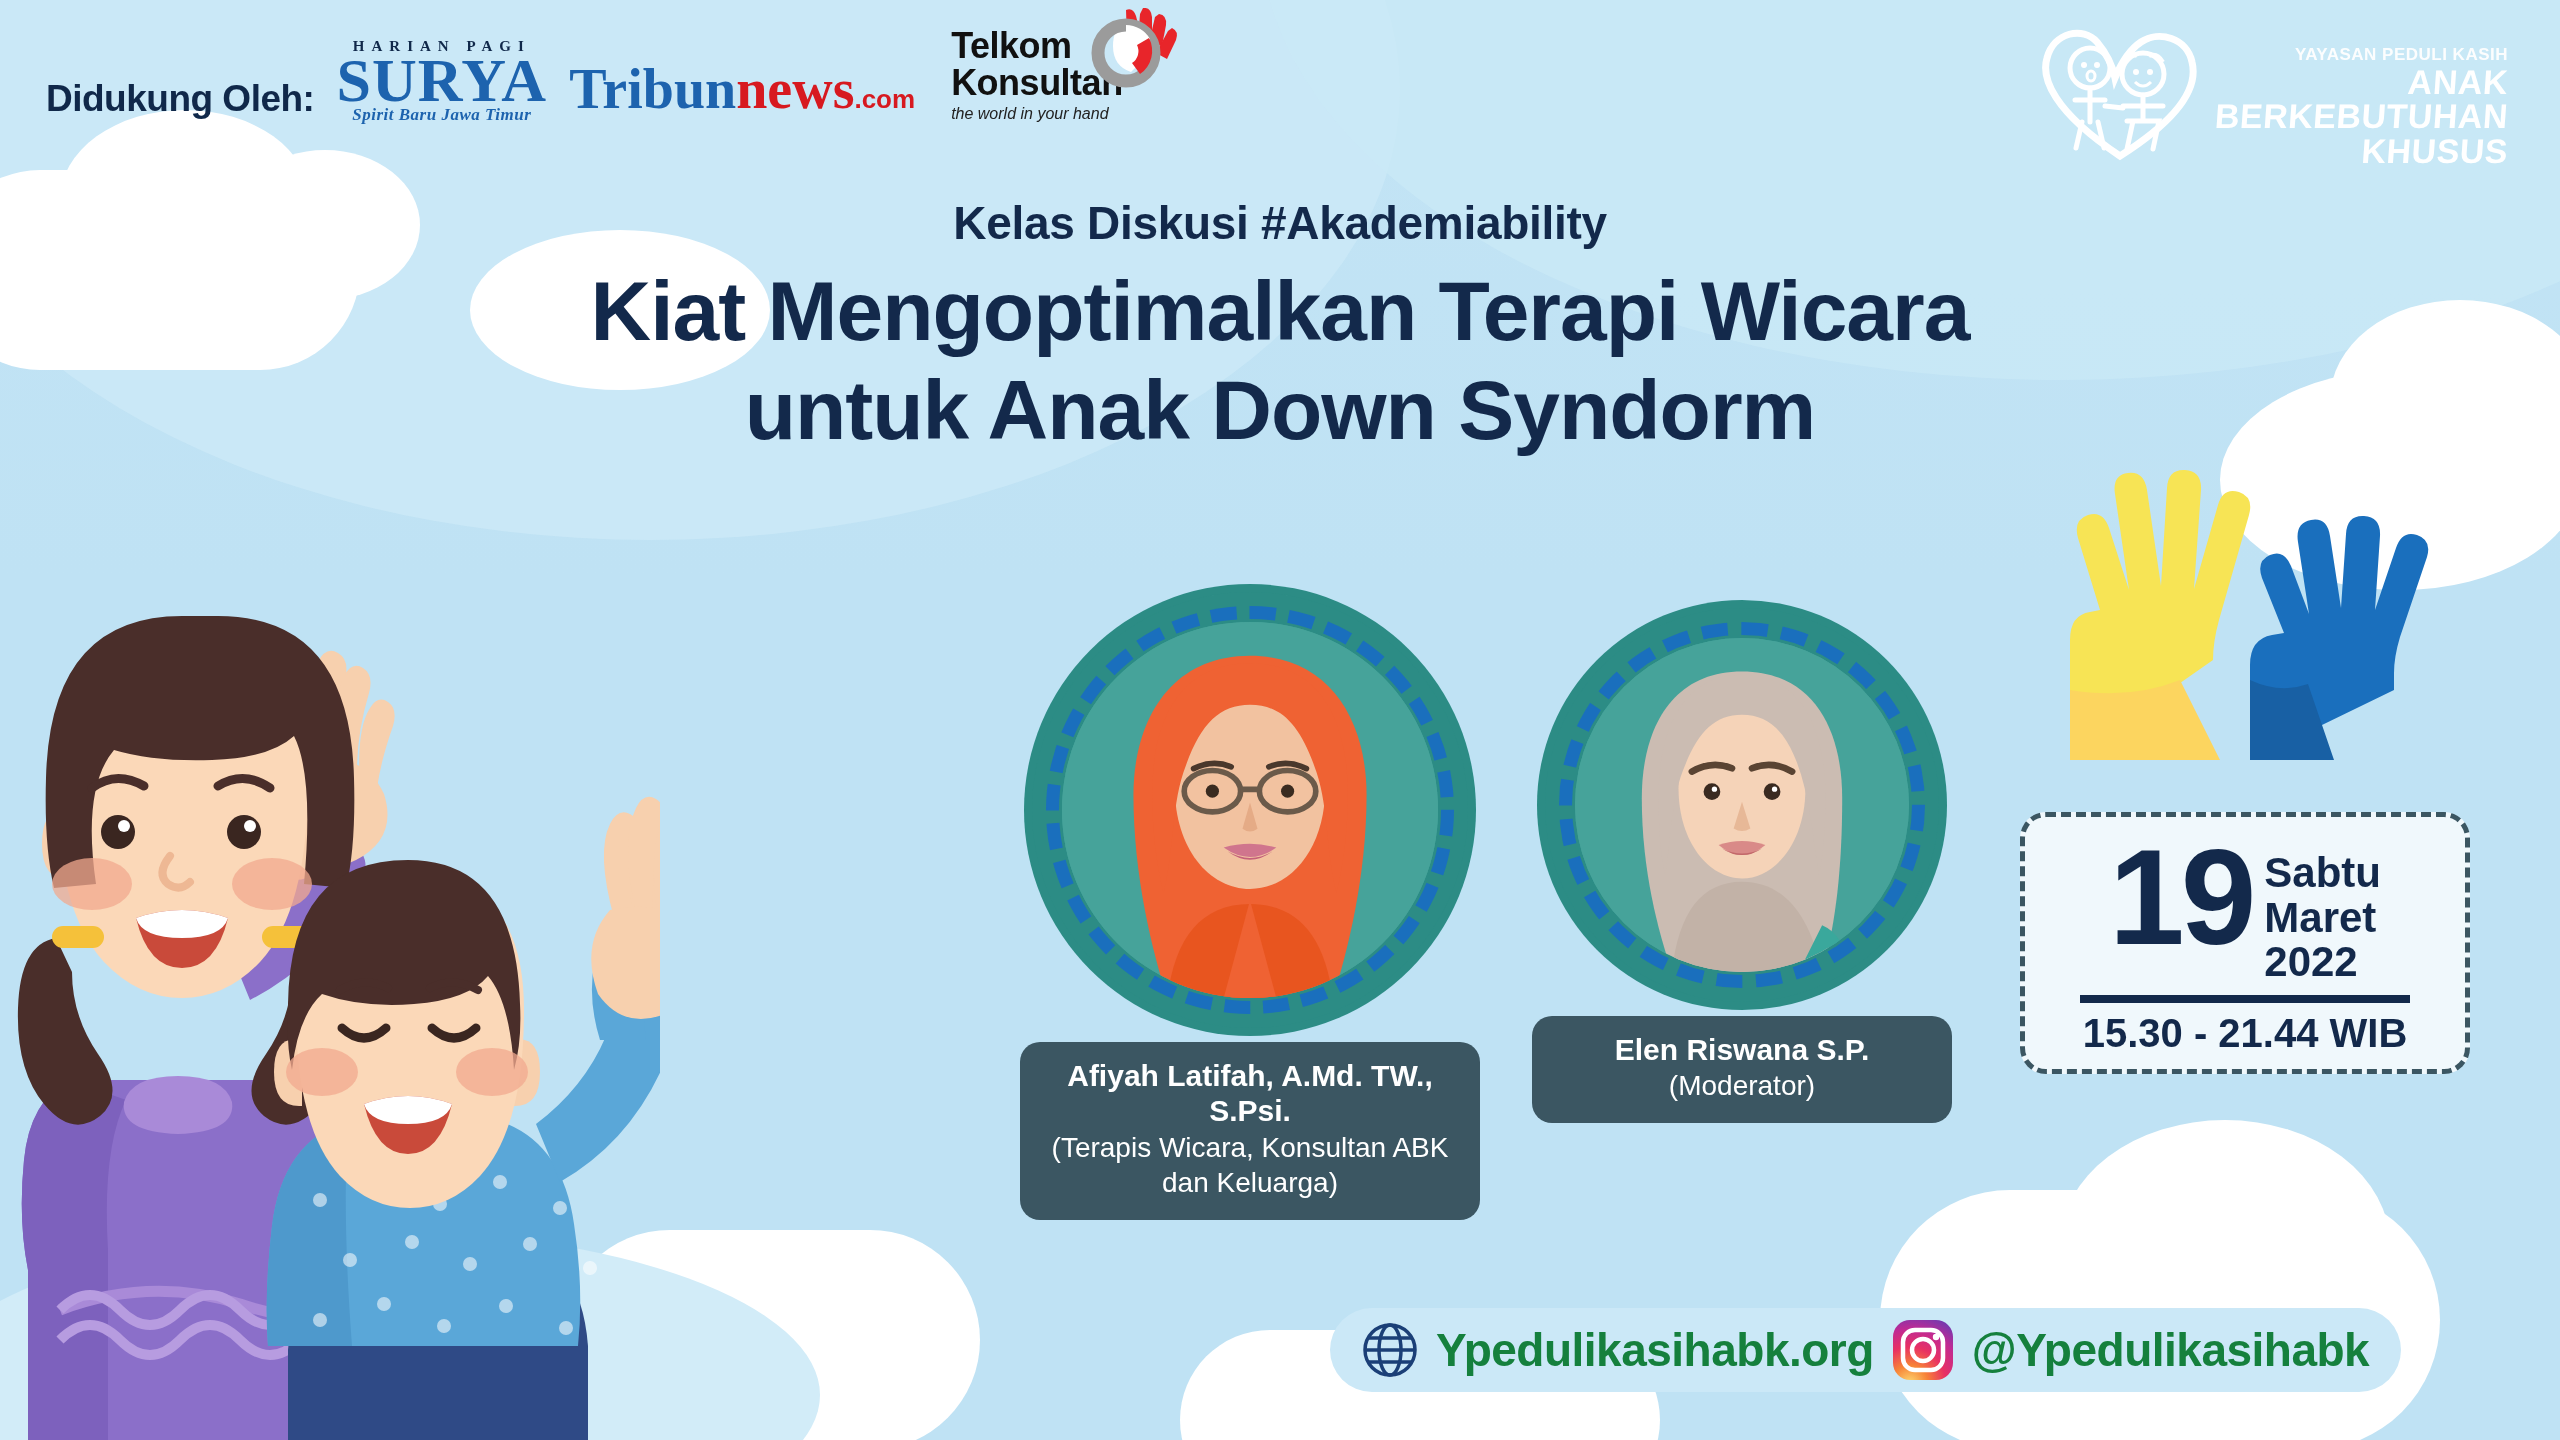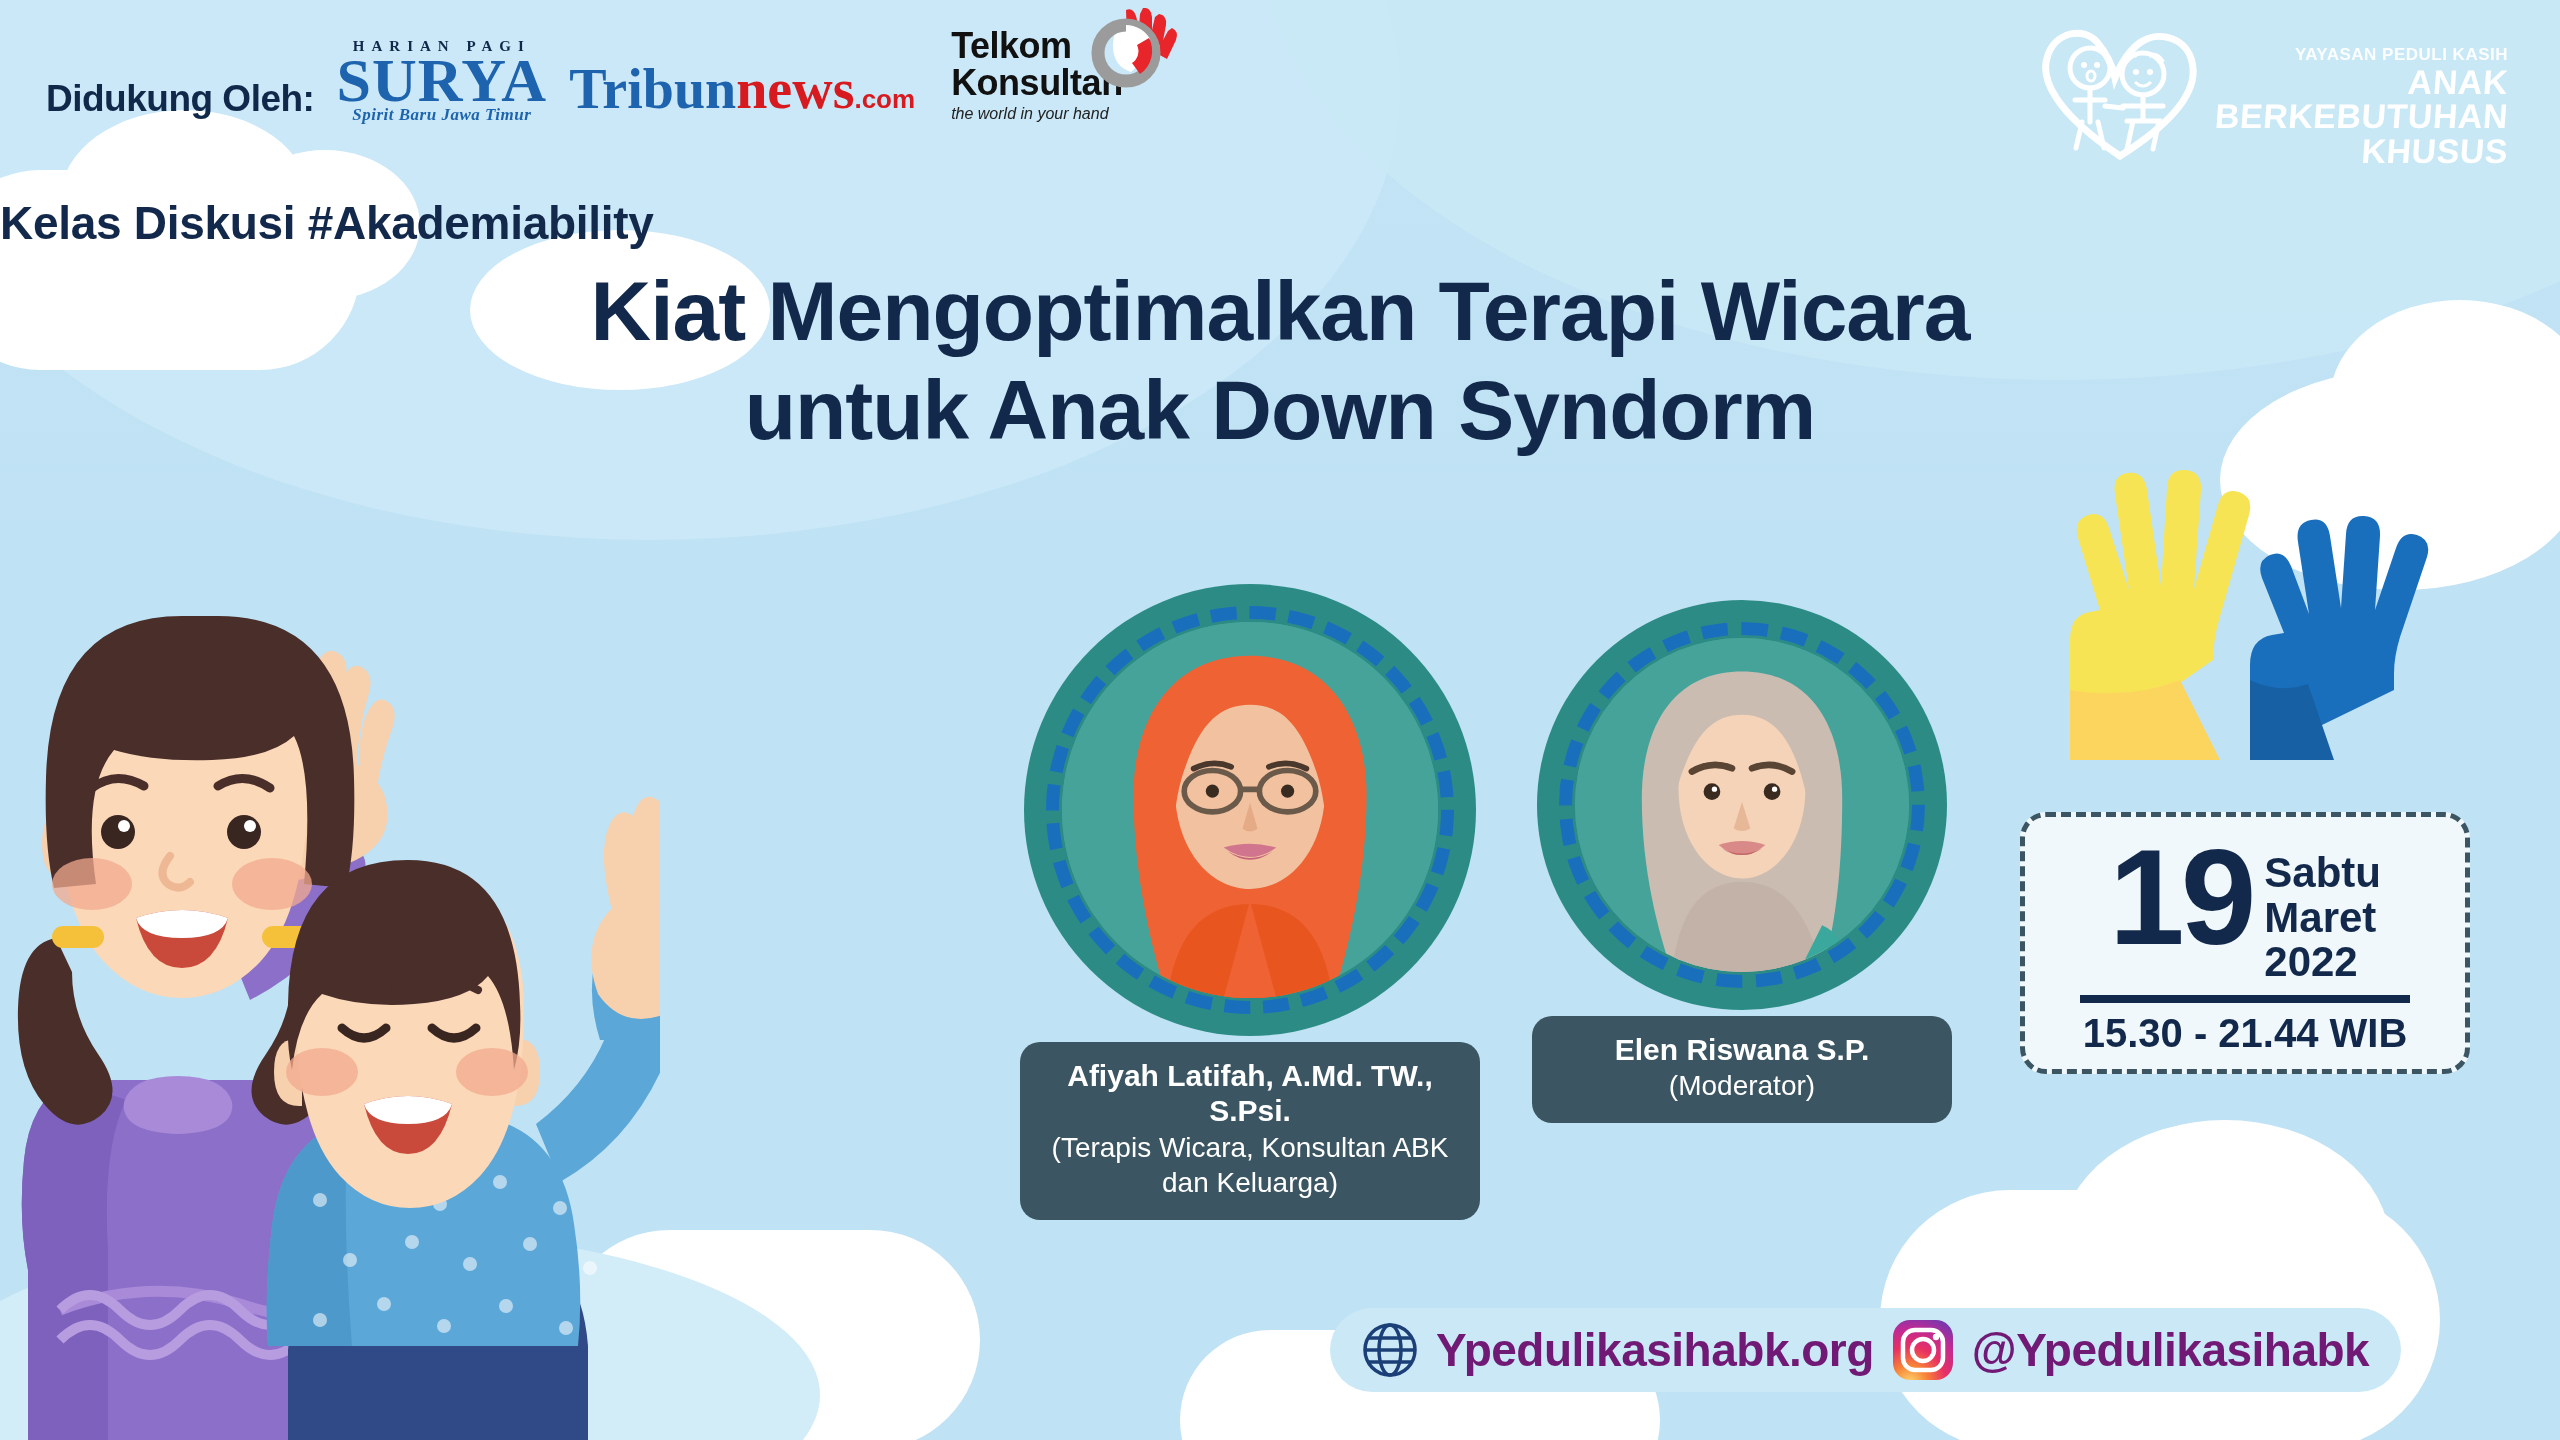--- a/index.html
+++ b/index.html
@@ -100,21 +100,21 @@
   }
   .ypk-text { padding-top:30px; color:#ffffff;text-align:right; }
   .ypk-l1 { font-size:17px; letter-spacing:.5px; font-weight:bold; line-height:1.1; opacity:.95;}
   .ypk-l2 {
     font-size:34px; font-weight:bold; line-height:1.02;
     transform:skewX(-4deg); letter-spacing:.5px;
   }
 
   
   .kicker {
-    position:absolute; top:196px; left:0; right:0; 
+    position:absolute; top:196px; left:0; right:0; text-align:center;
     font-size:46px; font-weight:bold; color:#13294b; z-index:30;
     letter-spacing:-.3px;
   }
   .headline {
     position:absolute; top:262px; left:0; right:0; text-align:center;
     font-size:84px; font-weight:bold; color:#13294b; z-index:30;
     line-height:1.18; letter-spacing:-1px;
   }
 
   
@@ -174,21 +174,21 @@
   
   .contact {
     position:absolute; left:1330px; top:1308px; z-index:40;
     display:flex; align-items:center;
   }
   .pill {
     background:#cbe8f7; border-radius:999px;
     display:flex; align-items:center; gap:18px;
     padding:12px 32px; height:84px;
   }
-  .pill .label { font-size:46px; font-weight:bold; color:#701a75; letter-spacing:-.5px; }
+  .pill .label { font-size:46px; font-weight:bold; color:#15803d; letter-spacing:-.5px; }
   .globe { width:56px; height:56px; flex:none; }
   .ig-icon { width:62px; height:62px; flex:none; border-radius:16px; }
 
   
   .kids { position:absolute; left:0; bottom:0; width:660px; height:920px; z-index:28; }
 </style>
 </head>
 <body>
 
 <div id="poster">

